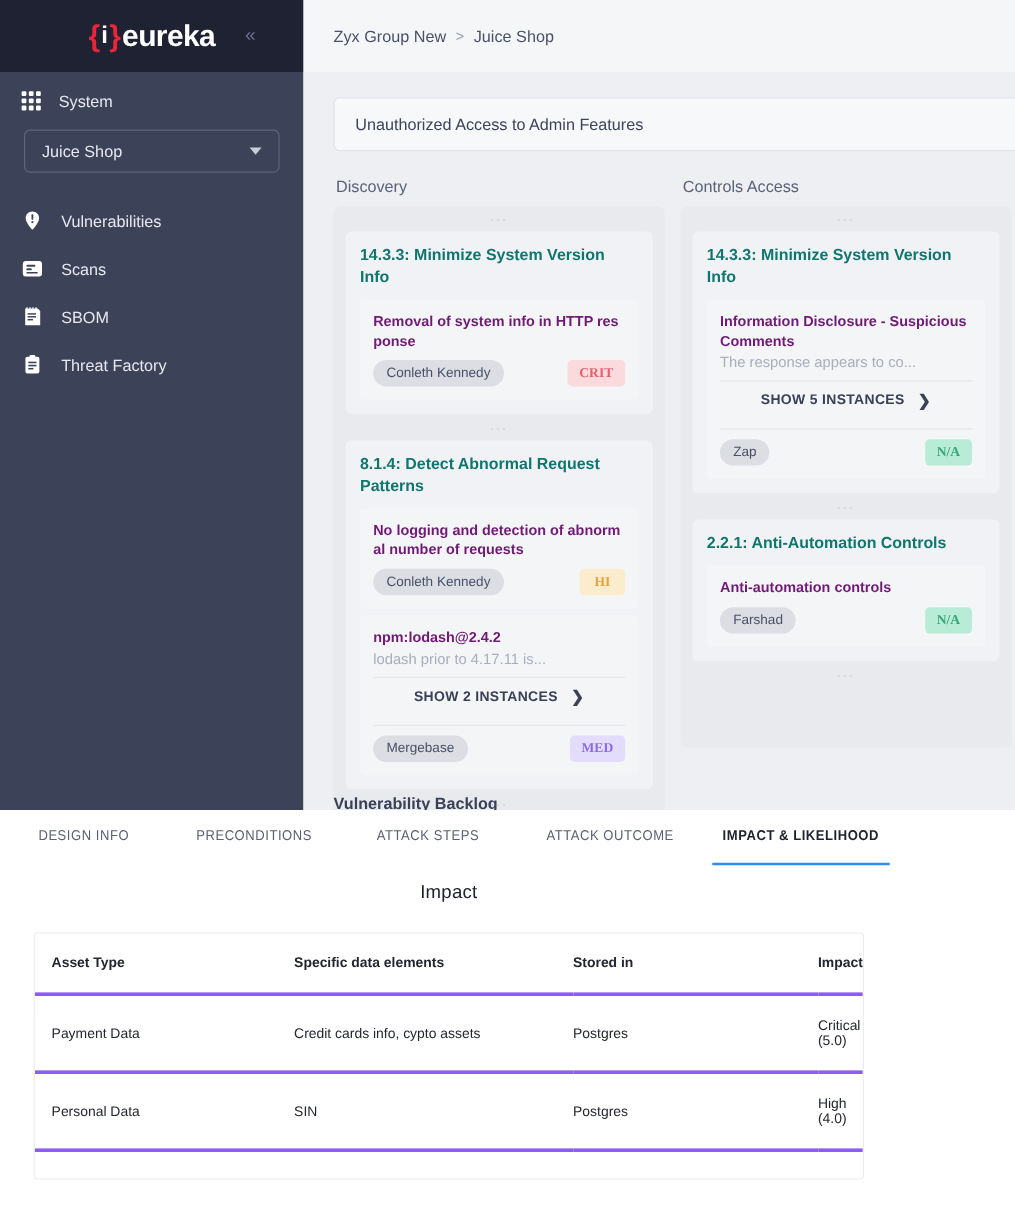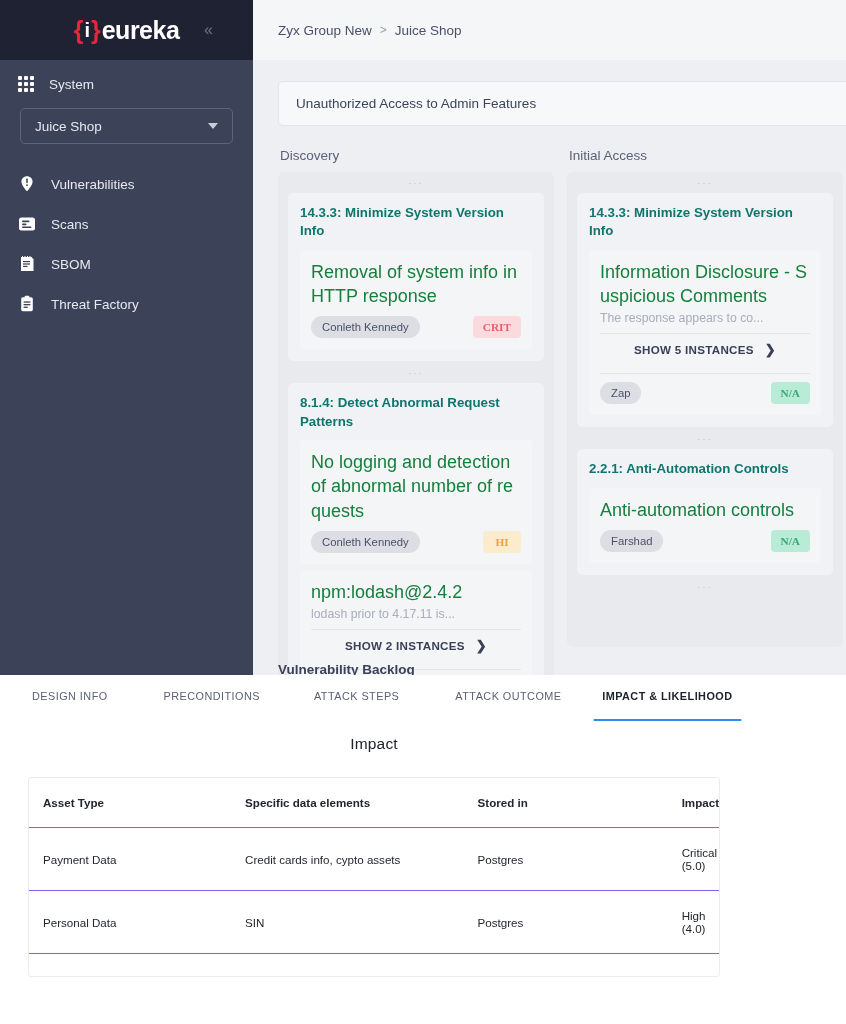--- a/index.html
+++ b/index.html
@@ -118,21 +118,21 @@
   }
   .group-title {
     font-size: 13.3px; font-weight: bold; color: #0f766e; line-height: 1.38;
     margin-bottom: 9px;
   }
   .item-card {
     background: #f4f5f7; border-radius: 4px; padding: 10px 11px 11px 11px;
   }
   .item-card + .item-card { margin-top: 6px; }
   .item-title {
-    font-size: 18px; font-weight: normal; color: #15803d; line-height: 1.35;
+    font-size: 12px; font-weight: bold; color: #701a75; line-height: 1.35;
     word-break: break-all;
   }
   .item-sub {
     font-size: 12.3px; color: #a9adbc; margin-top: 3px;
   }
   .divider { height: 1px; background: #e3e5ea; margin: 8px 0 0 0; }
   .instances {
     display: flex; align-items: center; justify-content: center; gap: 11px;
     padding: 8px 0; font-size: 11.6px; font-weight: bold; color: #3a4057;
     letter-spacing: 0.3px; cursor: pointer;
@@ -188,21 +188,21 @@
     margin-top: 8px; letter-spacing: 0.2px;
   }
   .table-wrap {
     margin: 24px 28px 0 28px;
     border: 1px solid #ececee; border-radius: 3px; overflow: hidden;
     background: #fff;
   }
   table { width: 100%; border-collapse: collapse; }
   th, td {
     text-align: left; font-size: 11.6px; color: #24262f;
-    padding: 18px 0 18px 0; border-bottom: 1px solid #8b5cf6;
+    padding: 18px 0 18px 0; border-bottom: 3px solid #8b5cf6;
   }
   th { font-weight: bold; }
   th:first-child, td:first-child { padding-left: 14px; }
   th:nth-child(1), td:nth-child(1) { width: 220px; }
   th:nth-child(2), td:nth-child(2) { width: 237px; }
   th:nth-child(3), td:nth-child(3) { width: 208px; }
   tr.empty td { height: 22px; padding: 11px 0; border-bottom: none; }
 </style>
 </head>
 <body>
@@ -362,21 +362,21 @@
                   </div>
                 </div>
               </div>
 
               <div class="dots">···</div>
 
             </div>
           </div>
 
           <div class="column">
-            <div class="column-title">Initial Access</div>
+            <div class="column-title">Controls Access</div>
             <div class="column-body">
 
               <div class="dots">···</div>
 
               <div class="group-card">
                 <div class="group-title">14.3.3: Minimize System Version Info</div>
                 <div class="item-card">
                   <div class="item-title">Information Disclosure - Suspicious Comments</div>
                   <div class="item-sub">The response appears to co...</div>
                   <div class="divider"></div>

